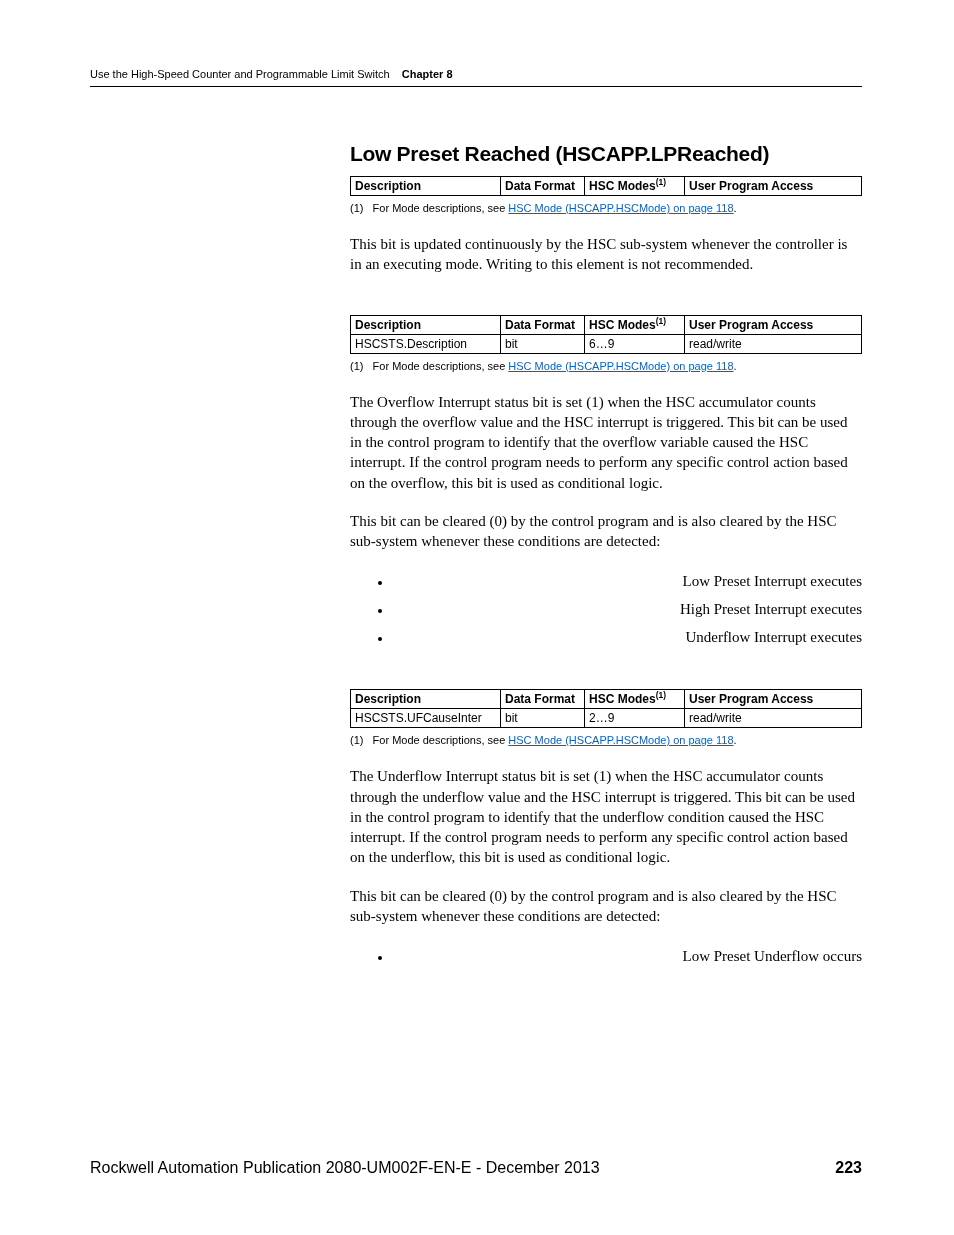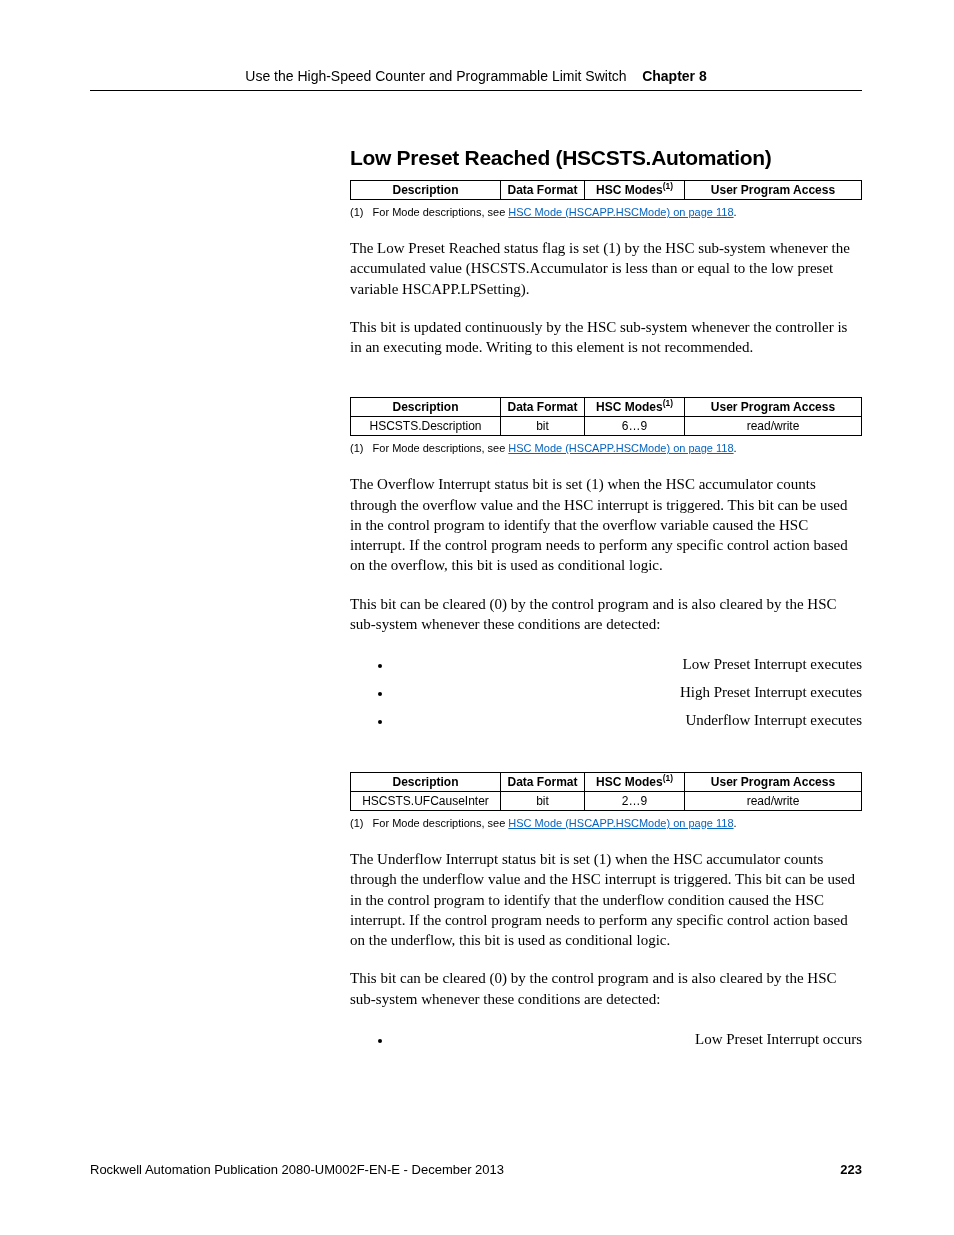--- a/index.html
+++ b/index.html
@@ -6,41 +6,41 @@
     body {
       font-family: Georgia, 'Times New Roman', serif;
       width: 954px;
       height: 1235px;
       background: #fff;
       color: #000;
       position: relative;
       padding: 68px 92px 0 90px;
     }
     .header-line { border: none; border-top: 1.5px solid #000; margin-top: 6px; }
-    .header { text-align: center; font-family: Arial, Helvetica, sans-serif; font-size: 14px; }
+    .header { text-align: left; font-family: Arial, Helvetica, sans-serif; font-size: 11px; }
     .header .chap { font-weight: bold; }
     .content { margin-left: 260px; margin-right: 0; margin-top: 55px; }
     h2.subhead {
       font-family: Arial, Helvetica, sans-serif;
       font-weight: 700;
       font-size: 21px;
       letter-spacing: -0.3px;
       margin-bottom: 10px;
       font-stretch: semi-condensed;
     }
     .section + .section { margin-top: 40px; }
     table.param {
       border-collapse: collapse;
       width: 100%;
       font-family: Arial, Helvetica, sans-serif;
       font-size: 12px;
     }
     table.param th, table.param td {
       border: 1px solid #000;
-      text-align: center;
+      text-align: left;
       padding: 2px 4px;
       vertical-align: top;
     }
     table.param th { font-weight: bold; white-space: nowrap; }
     .col-desc { width: 150px; }
     .col-df { width: 84px; }
     .col-modes { width: 100px; }
     .col-upa { width: auto; }
     sup { font-size: 0.7em; vertical-align: super; line-height: 0; }
     .footnote {
@@ -61,50 +61,49 @@
       text-align: right;
     }
     ul.body li { padding-left: 4px; margin-bottom: 4px;}
     ul.body li::marker { font-size: 12px; }
     .footer {
       position: absolute;
       bottom: 58px;
       left: 90px;
       right: 92px;
       font-family: Arial, Helvetica, sans-serif;
-      font-size: 13px;
+      font-size: 16px;
     }
     .footer .pagenum { float: right; font-weight: bold; }
   </style>
 </head>
 <body>
 
 <div class="header">
   <span>Use the High-Speed Counter and Programmable Limit Switch</span>&nbsp;&nbsp;&nbsp;&nbsp;<span class="chap">Chapter 8</span>
   <hr class="header-line">
 </div>
 
 <div class="content">
 
   <div class="section">
-    <h2 class="subhead">Low Preset Reached (HSCSTS.Automation)</h2>
+    <h2 class="subhead">Low Preset Reached (HSCAPP.LPReached)</h2>
     <table class="param">
       <tbody>
           <tr>
         <th class="col-desc">Description</th>
         <th class="col-df">Data Format</th>
         <th class="col-modes"><span>HSC Modes</span><sup>(1)</sup></th>
         <th class="col-upa">User Program Access</th>
       </tr>
     </tbody>
       </table>
     <div class="footnote">
       <span>(1)&nbsp;&nbsp;&nbsp;For Mode descriptions, see </span><a href="#">HSC Mode (HSCAPP.HSCMode) on page 118</a><span>.</span>
     </div>
-    <p class="body">The Low Preset Reached status flag is set (1) by the HSC sub-system whenever the accumulated value (HSCSTS.Accumulator is less than or equal to the low preset variable HSCAPP.LPSetting).</p>
     <p class="body">This bit is updated continuously by the HSC sub-system whenever the controller is in an executing mode. Writing to this element is not recommended.</p>
   </div>
 
   <div class="section">
     <table class="param">
       <tbody>
           <tr>
         <th class="col-desc">Description</th>
         <th class="col-df">Data Format</th>
         <th class="col-modes"><span>HSC Modes</span><sup>(1)</sup></th>
@@ -146,21 +145,21 @@
         <td>read/write</td>
       </tr>
     </tbody>
       </table>
     <div class="footnote">
       <span>(1)&nbsp;&nbsp;&nbsp;For Mode descriptions, see </span><a href="#">HSC Mode (HSCAPP.HSCMode) on page 118</a><span>.</span>
     </div>
     <p class="body">The Underflow Interrupt status bit is set (1) when the HSC accumulator counts through the underflow value and the HSC interrupt is triggered. This bit can be used in the control program to identify that the underflow condition caused the HSC interrupt. If the control program needs to perform any specific control action based on the underflow, this bit is used as conditional logic.</p>
     <p class="body">This bit can be cleared (0) by the control program and is also cleared by the HSC sub-system whenever these conditions are detected:</p>
     <ul class="body">
-      <li>Low Preset Interrupt occurs</li>
+      <li>Low Preset Underflow occurs</li>
     </ul>
   </div>
 
 </div>
 
 <div class="footer">
   <span>Rockwell Automation Publication 2080-UM002F-EN-E - December 2013</span>
   <span class="pagenum">223</span>
 </div>
 

